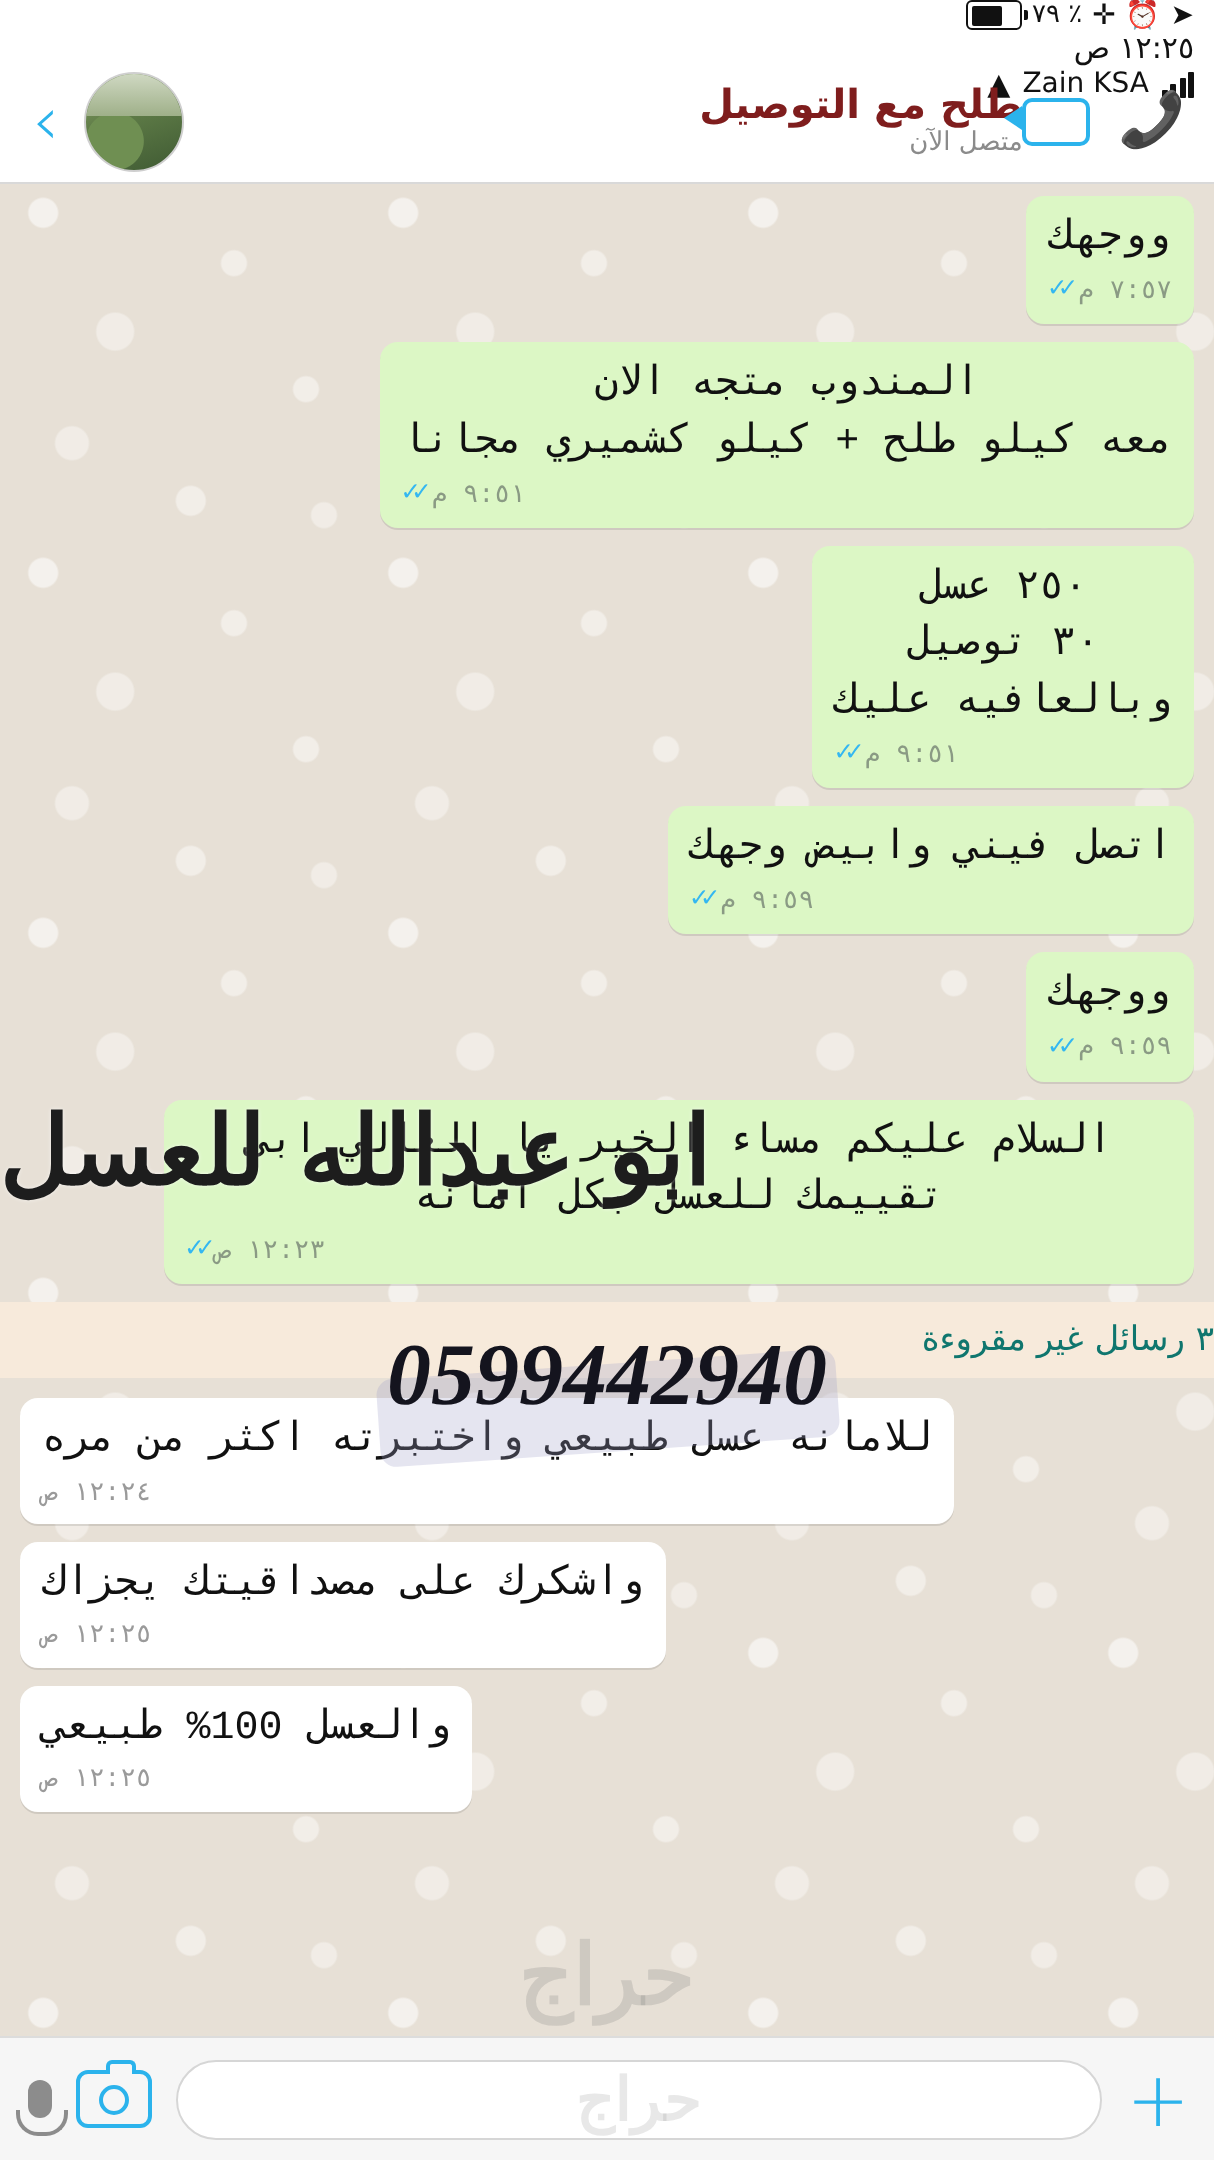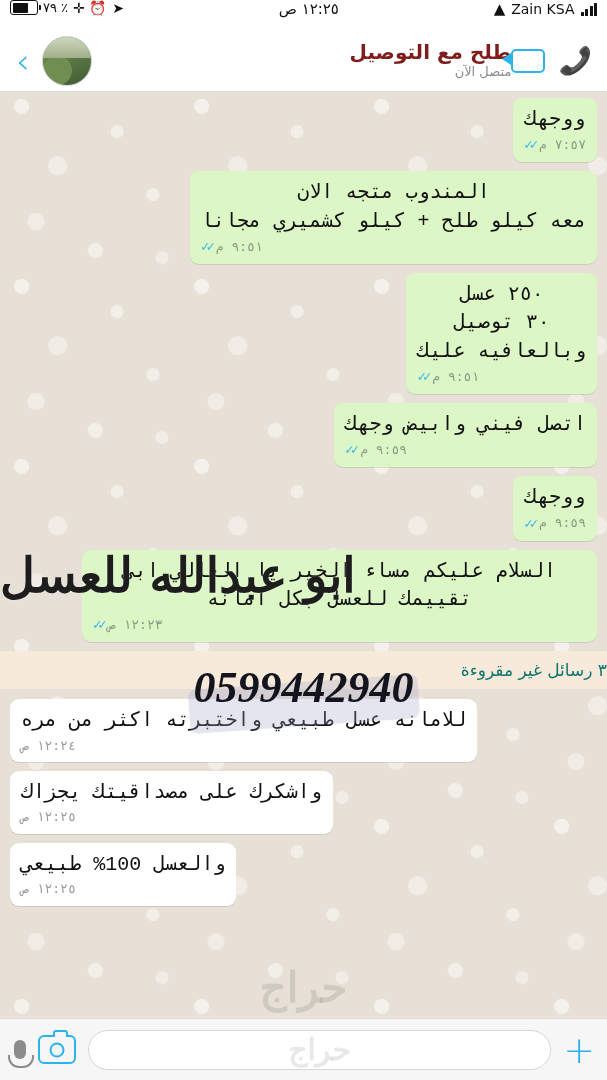--- a/index.html
+++ b/index.html
@@ -4,23 +4,24 @@
 <style>
   html,body{margin:0;padding:0;}
   body{
     width:607px;height:1080px;overflow:hidden;
     font-family:"DejaVu Sans","Liberation Sans",sans-serif;
     background:#e9e2d8;
     position:relative;
   }
   
   .statusbar{
-    height:30px;background:#ffffff;display:flex;align-items:flex-start;
+    height:30px;background:#ffffff;display:flex;align-items:flex-end;
     padding:0 10px;box-sizing:border-box;font-size:14px;color:#111;
     direction:ltr;
+    flex-direction:column;
   }
   .sb-left{display:flex;align-items:center;gap:5px;flex:0 0 auto;}
   .sb-center{flex:1;text-align:center;font-size:15px;letter-spacing:.5px;}
   .sb-right{display:flex;align-items:center;gap:6px;flex:0 0 auto;font-size:14px;}
   .batt{
     width:26px;height:13px;border:1.6px solid #111;border-radius:3px;position:relative;
     display:inline-block;
   }
   .batt:after{
     content:"";position:absolute;right:-4px;top:3.5px;width:2.5px;height:5px;background:#111;border-radius:0 1px 1px 0;

